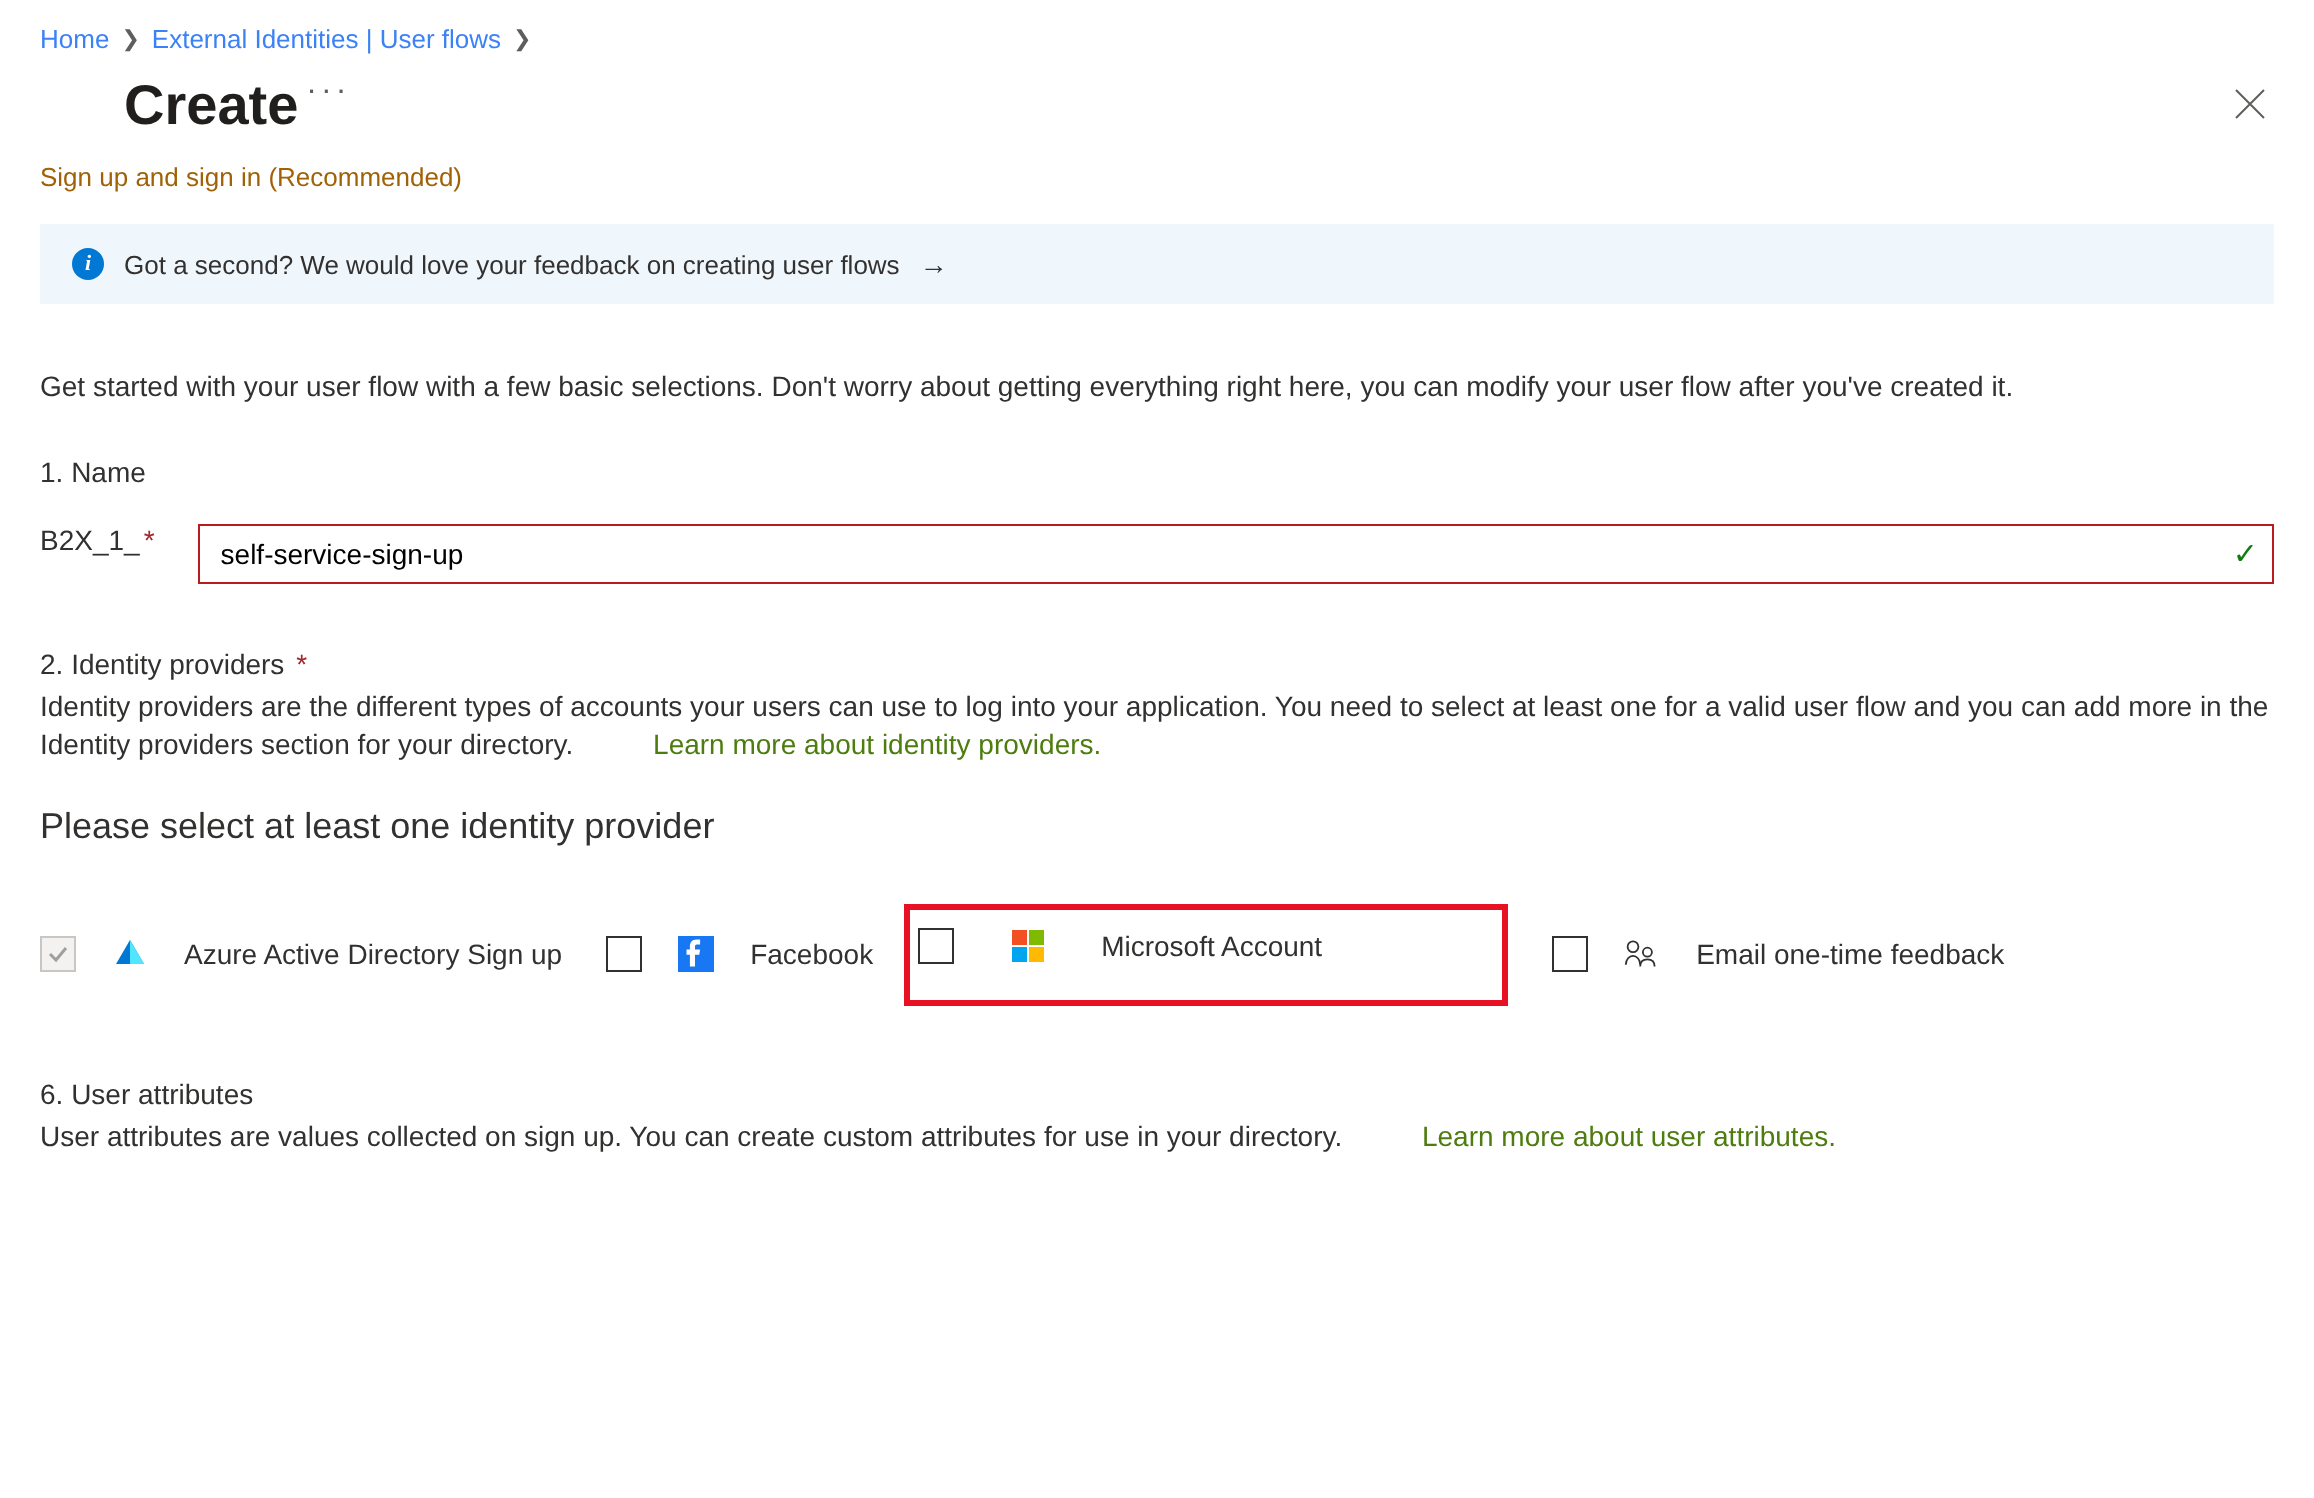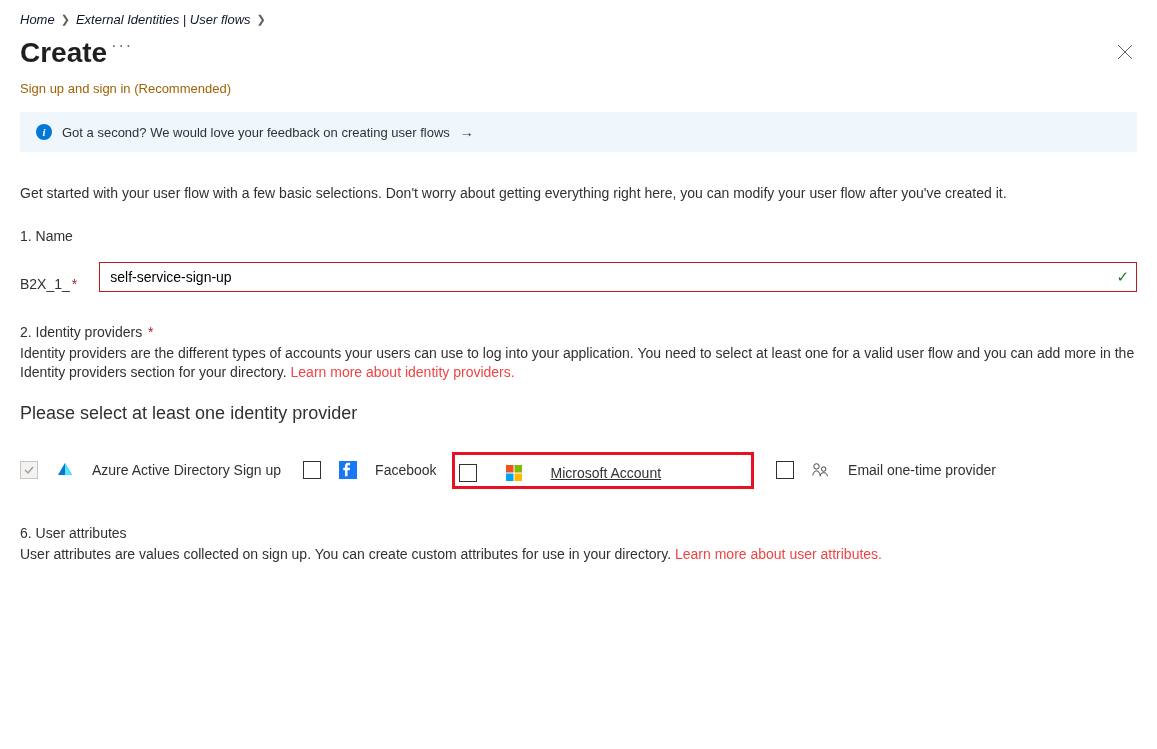--- a/index.html
+++ b/index.html
@@ -15,38 +15,38 @@
       padding: 12px 20px;
     }
     .breadcrumb {
       display: flex;
       align-items: center;
       gap: 6px;
       font-size: 13px;
       margin-bottom: 10px;
     }
     .breadcrumb a {
-      color: #0f172a;
+      color: #3b82f6;
       text-decoration: none;
       cursor: pointer;
-      font-style: italic;
     }
     .breadcrumb .sep {
       color: #605e5c;
       font-size: 11px;
     }
     .title-row {
       display: flex;
       align-items: center;
       justify-content: space-between;
     }
     .title-left {
       display: flex;
       align-items: flex-start;
       gap: 4px;
+      margin-left: 42px;
     }
     .page-title {
       font-size: 28px;
       font-weight: 600;
       color: #201f1e;
     }
     .ellipsis {
       color: #605e5c;
       font-size: 16px;
       letter-spacing: 2px;
@@ -103,21 +103,21 @@
       font-size: 14px;
       margin-bottom: 4px;
     }
     .section-desc {
       font-size: 14px;
       line-height: 1.4;
       margin-bottom: 12px;
     }
     .name-row {
       display: flex;
-      align-items: flex-end;
+      align-items: flex-start;
       gap: 22px;
       margin-top: 18px;
       margin-bottom: 32px;
     }
     .prefix-label {
       font-size: 14px;
       white-space: nowrap;
     }
     .required {
       color: #a4262c;
@@ -137,23 +137,24 @@
     }
     .valid-check {
       position: absolute;
       right: 8px;
       top: 50%;
       transform: translateY(-50%);
       color: #107c10;
       font-size: 15px;
     }
     .link {
-      color: #ef4444;
+      color: #4d7c0f;
       text-decoration: none;
       cursor: pointer;
+      margin-left: 36px;
     }
     .please-select {
       margin-top: 20px;
       margin-bottom: 28px;
       font-size: 18px;
     }
     .provider-list {
       display: flex;
       flex-direction: row;
       gap: 22px;
@@ -185,26 +186,25 @@
     .provider-icon {
       width: 18px;
       height: 18px;
       display: inline-flex;
       align-items: center;
       justify-content: center;
       flex-shrink: 0;
     }
     .highlight-box {
       border: 3px solid #e81123;
-      padding: 9px 90px 4px 4px;
+      padding: 9px 90px 18px 4px;
       margin-left: -7px;
       display: inline-flex;
       align-items: center;
       gap: 28px;
-      text-decoration: underline;
     }
     .section3 {
       margin-top: 36px;
     }
   </style>
 </head>
 <body>
 
 <div class="breadcrumb">
   <a>Home</a>
@@ -302,21 +302,21 @@
     <div class="provider-item">
       <span class="checkbox"></span>
       <span class="provider-icon">
         <svg width="20" height="18" viewBox="0 0 20 18" fill="none" stroke="#323130" stroke-width="1">
           <circle cx="5" cy="5" r="3"></circle>
           <path d="M1 15 c0-3 2-5 4-5 s4 2 4 5"></path>
           <circle cx="13" cy="8" r="2.5"></circle>
           <path d="M9 16 c0-2.5 1.5-4 4-4 s4 1.5 4 4"></path>
         </svg>
       </span>
-      <span>Email one-time provider</span>
+      <span>Email one-time feedback</span>
     </div>
   </div>
 </div>
 
 <div class="section3">
   <div class="section-heading">6. User attributes</div>
   <div class="section-desc">
     <span>User attributes are values collected on sign up. You can create custom attributes for use in your directory. </span><a class="link">Learn more about user attributes.</a>
   </div>
 </div>

